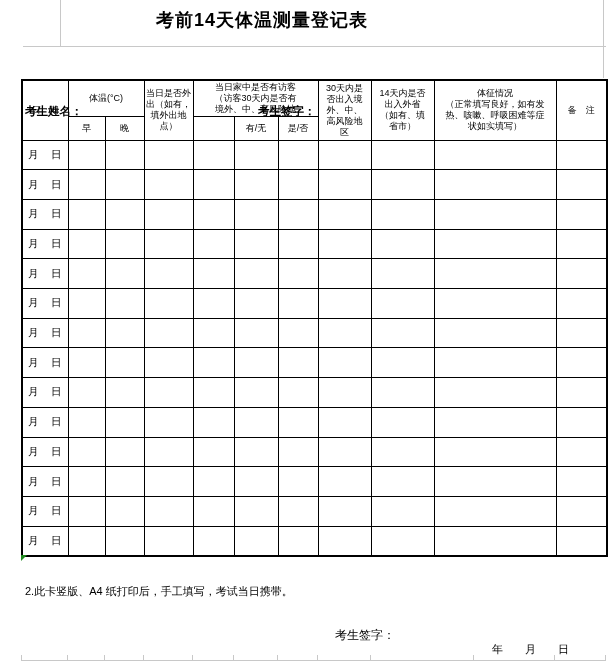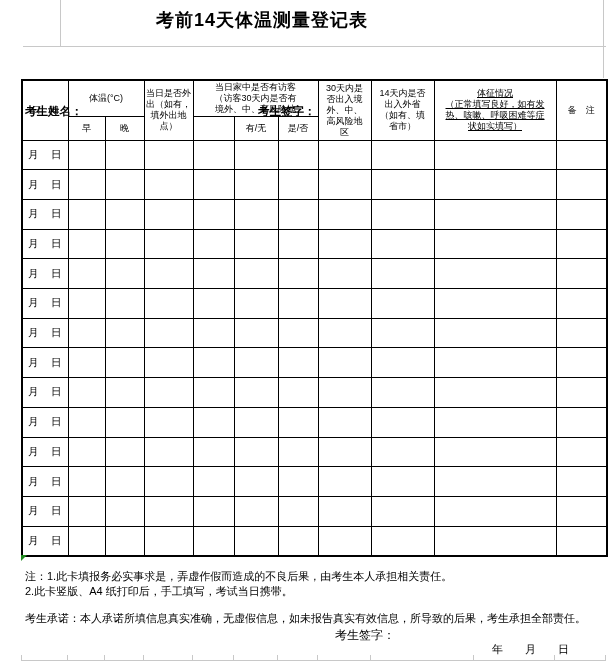--- a/index.html
+++ b/index.html
@@ -39,21 +39,21 @@
     overflow:hidden;
   }
   table.reg th {
     font-weight:normal; font-size:9px; line-height:11px;
     white-space:pre-line;
   }
   tr.hdr-1 { height:36px; }
   tr.hdr-2 { height:24px; }
   th.date-hdr { font-size:10.5px;font-family:Liberation Serif, serif; }
   th.subcol { font-size:9.5px; }
-  th.symptoms-hdr { font-size:9.5px;text-decoration:underline; }
+  th.symptoms-hdr { font-size:9.5px; }
   tbody tr { height:29.71px;margin-top:8px; }
   tbody td { font-size:10.5px; }
   td.date-cell { letter-spacing:1px; }
 
   .note-block { position:absolute; left:25px; font-size:11px; line-height:15px; }
   .note-1 { top:569px; }
   .note-2 { top:584px; }
   .promise { position:absolute; left:25px; top:611px; font-size:11px; }
   .signature { position:absolute; left:335px; top:627px; font-size:12px; }
   .date-line { position:absolute; left:492px; top:642px; font-size:11px; }
@@ -310,23 +310,21 @@
           <td></td>
           <td></td>
           <td></td>
           <td></td>
         </tr>
       </tbody>
   </table>
 
   <div class="green-marker"></div>
 
-  <div class="note-block note-1">注：1.此卡填报务必实事求是，弄虚作假而造成的不良后果，由考生本人承担相关责任。</div>
   <div class="note-block note-2">2.此卡竖版、A4 纸打印后，手工填写，考试当日携带。</div>
-  <div class="promise">考生承诺：本人承诺所填信息真实准确，无虚假信息，如未报告真实有效信息，所导致的后果，考生承担全部责任。</div>
   <div class="signature">考生签字：</div>
   <div class="date-line">年　　月　　日</div>
 
   <div class="bottom-grid"></div>
 
 <div class="bottom-tick" style="left: 21px;"></div>
     <div class="bottom-tick" style="left: 67px;"></div>
     <div class="bottom-tick" style="left: 104px;"></div>
     <div class="bottom-tick" style="left: 143px;"></div>
     <div class="bottom-tick" style="left: 192px;"></div>

